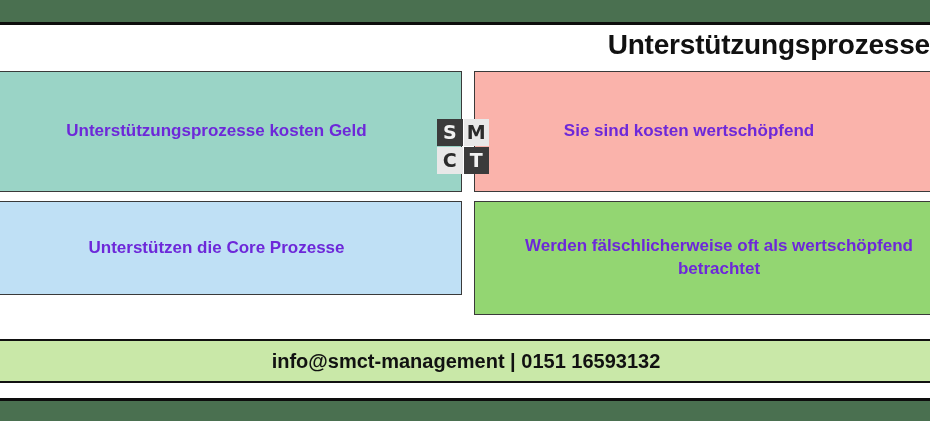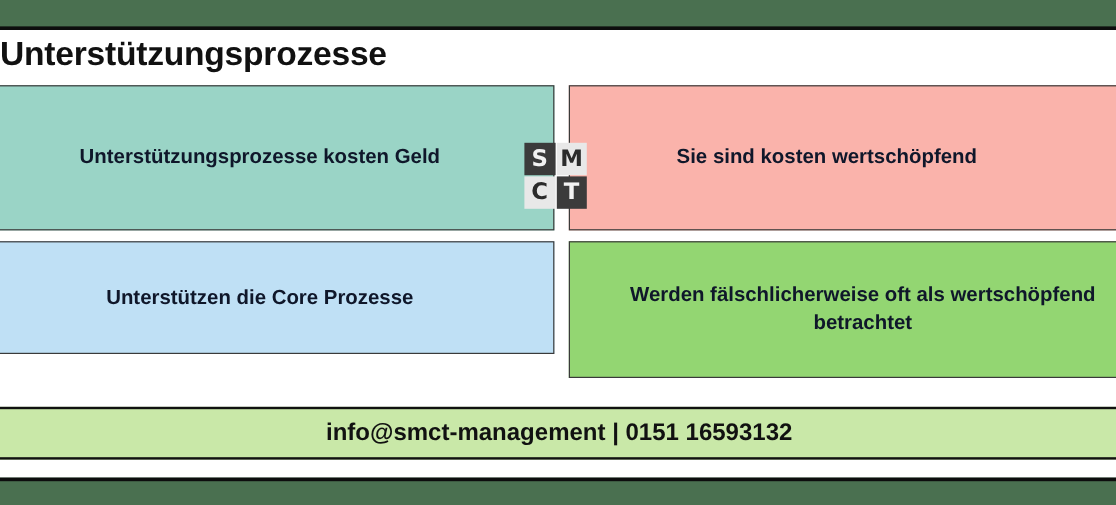--- a/index.html
+++ b/index.html
@@ -37,40 +37,40 @@
   }
 
   
   .title {
     position: absolute;
     left: 0;
     top: 25px;
     width: 930px;
     height: 40px;
     line-height: 40px;
-    text-align: left;
+    text-align: right;
     font-size: 28px;
     font-weight: bold;
     color: #111111;
     letter-spacing: -0.2px;
     white-space: nowrap;
   }
 
   
   .box {
     position: absolute;
     box-sizing: border-box;
     border: 1px solid #3a3a3a;
     display: flex;
     align-items: center;
     justify-content: center;
     padding: 0 14px;
     font-size: 17px;
     font-weight: bold;
-    color: #0f172a;
+    color: #6d28d9;
     line-height: 1.35;
     text-align: center;
     overflow: hidden;
   }
   .box-teal {
     left: -1px;
     top: 71px;
     width: 463px;
     height: 121px;
     background: #9ad4c6;

